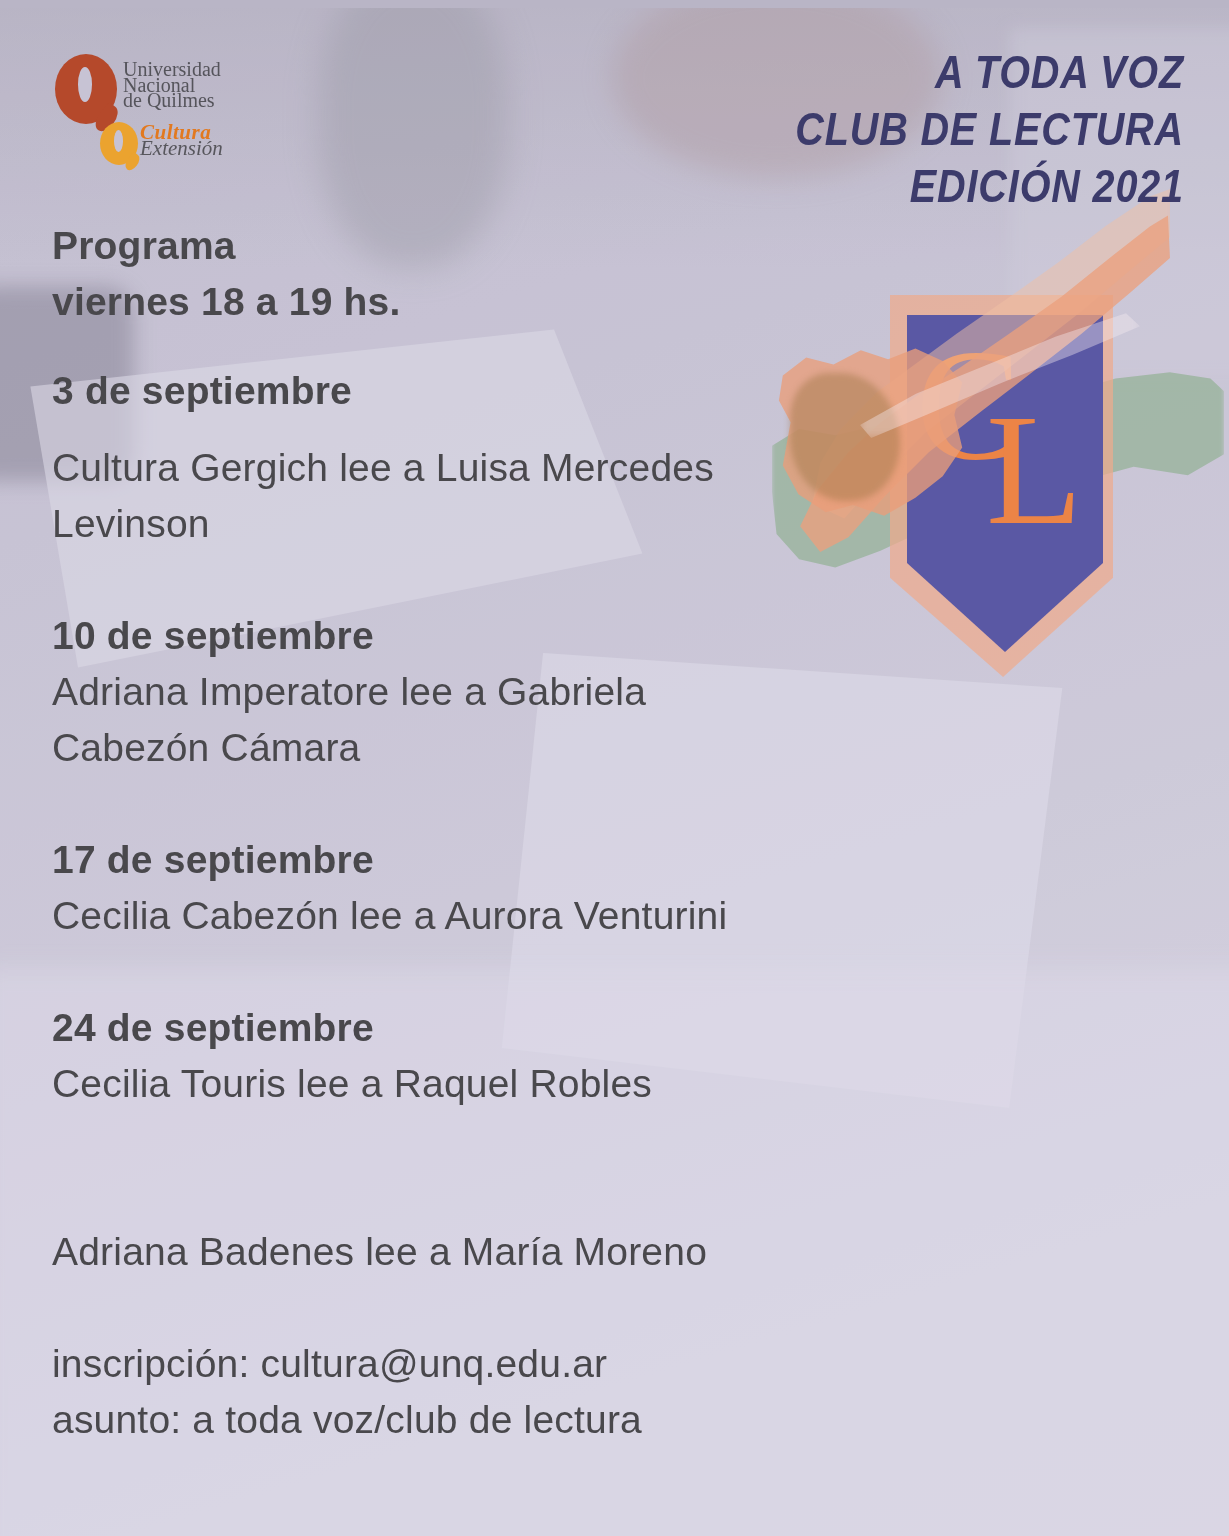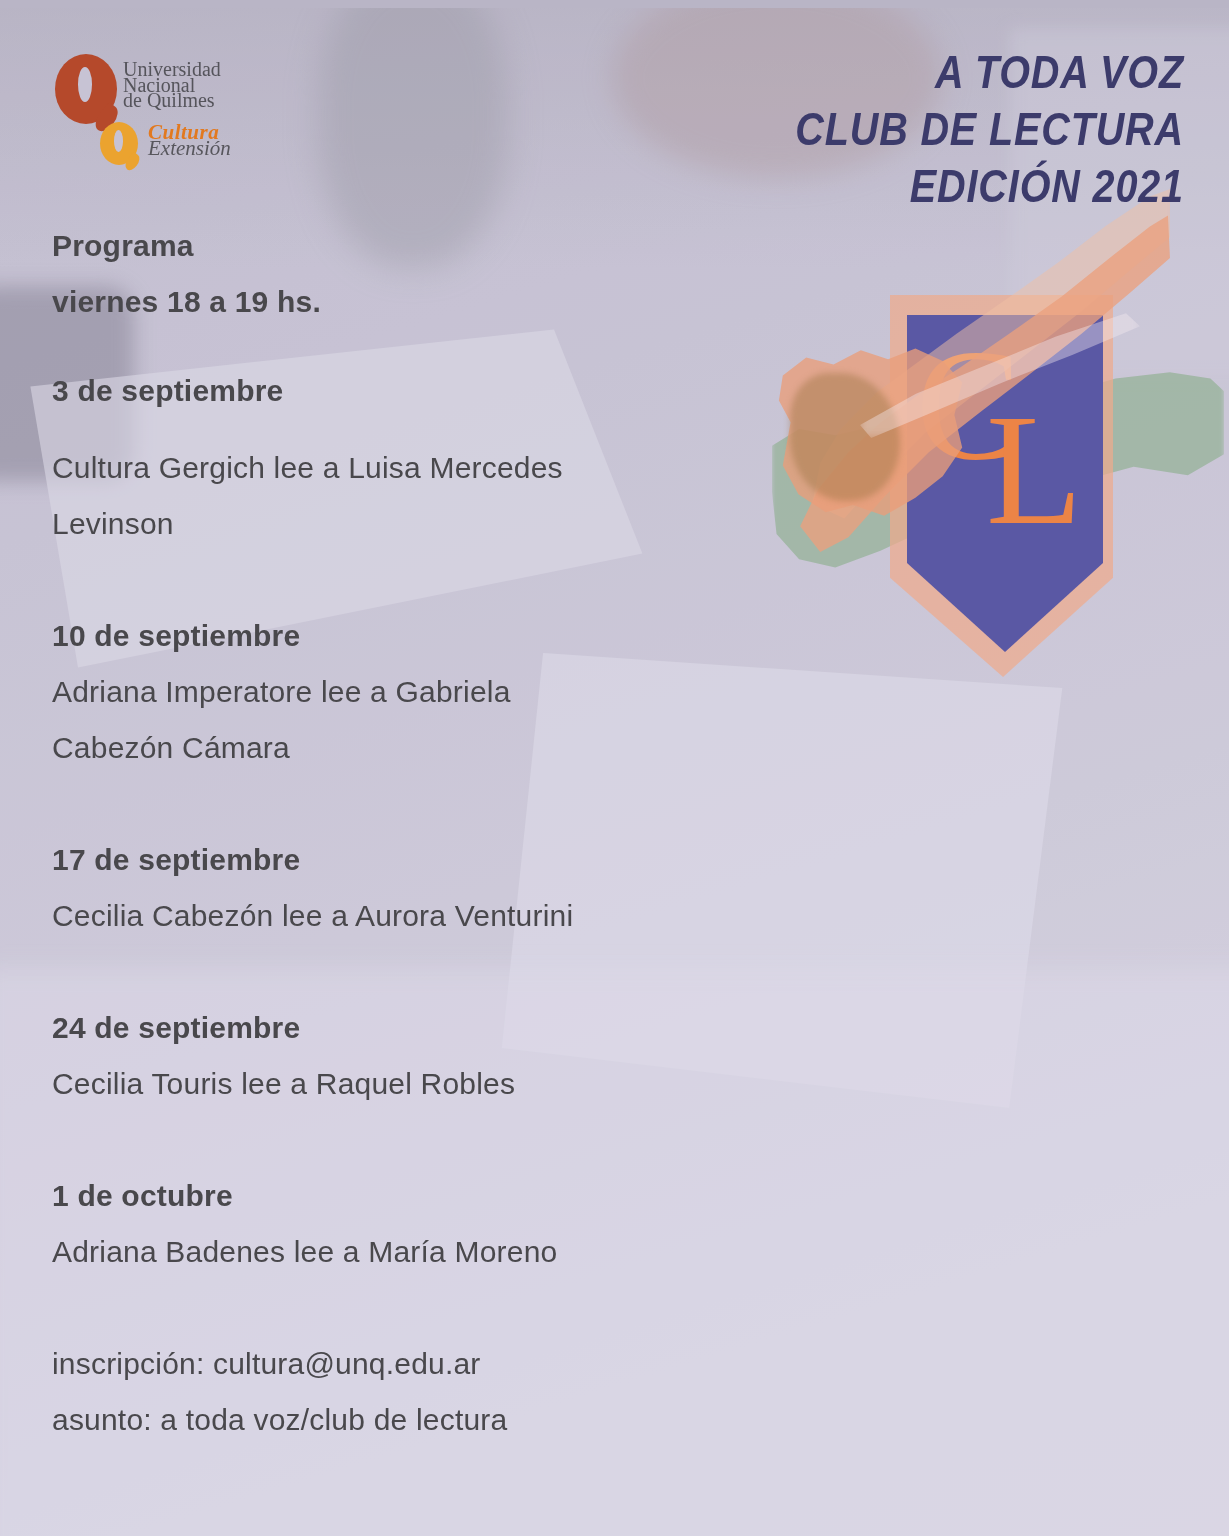--- a/index.html
+++ b/index.html
@@ -33,21 +33,21 @@
   
   .qmark{position:absolute;border-radius:50%;}
   .qmark::before{content:"";position:absolute;left:37%;top:19%;width:23%;height:50%;
     background:#c7c3d4;border-radius:50%;}
   .qmark::after{content:"";position:absolute;right:2%;bottom:-13%;width:28%;height:42%;
     background:inherit;transform:rotate(38deg);border-radius:15% 60% 55% 60%;}
   .q-red{left:55px;top:46px;width:62px;height:70px;background:#b5492b;}
   .q-orange{left:100px;top:114px;width:38px;height:43px;background:#eba32f;}
   .logo-text{position:absolute;left:123px;top:54px;font-family:"Liberation Serif",serif;
     font-size:20px;line-height:15.5px;color:#55545b;}
-  .logo-sub{position:absolute;left:148px;top:116px;font-family:"Liberation Serif",serif;
+  .logo-sub{position:absolute;left:140px;top:116px;font-family:"Liberation Serif",serif;
     font-size:21px;line-height:16px;font-style:italic;}
   .logo-sub .cultura{color:#e2791f;font-weight:bold;letter-spacing:.5px;}
   .logo-sub .extension{color:#57565c;}
   
   .title{position:absolute;right:45px;top:36px;text-align:right;color:#3c3b6b;z-index:12;font-style:italic;}
   .title-line{font-weight:bold;font-size:46px;line-height:57px;letter-spacing:1px;
     transform:scaleX(.86);transform-origin:right center;white-space:nowrap;}
   
   .wc{position:absolute;pointer-events:none;}
   .green-band{left:772px;top:358px;width:452px;height:210px;background:rgba(134,173,134,.58);
@@ -69,21 +69,21 @@
     clip-path:polygon(11.5% 76%,19% 66%,27% 58%,37% 50%,47% 43%,59% 34%,72% 24%,84% 13.5%,94% 5%,98.5% 2%,99% 13.5%,89% 23%,77% 34%,64% 45%,52% 55%,39% 66%,28% 78%,19% 89%,12% 93%,7% 86%);}
   .salmon-blob{left:775px;top:335px;width:195px;height:180px;background:rgba(233,158,122,.78);
     filter:blur(1px);z-index:6;
     clip-path:polygon(4% 18%,16% 8%,30% 12%,44% 4%,58% 9%,72% 3%,86% 10%,96% 22%,92% 40%,96% 58%,86% 74%,72% 86%,56% 96%,40% 90%,26% 94%,12% 84%,4% 68%,8% 44%,2% 32%);}
   .brown-blob{left:790px;top:365px;width:110px;height:128px;background:rgba(158,118,68,.45);
     filter:blur(3px);z-index:7;border-radius:35% 55% 45% 50%;}
   .salmon-streak{left:860px;top:300px;width:280px;height:130px;background:rgba(246,236,240,.40);
     filter:blur(4px);z-index:8;
     clip-path:polygon(0% 90%,20% 66%,45% 44%,70% 22%,95% 4%,100% 14%,76% 36%,50% 58%,24% 82%,4% 100%);}
   
-  .pline{position:absolute;left:52px;font-size:30px;line-height:48px;color:#49484c;
+  .pline{position:absolute;left:52px;font-size:39px;line-height:48px;color:#49484c;
     letter-spacing:.2px;white-space:nowrap;z-index:12;}
   .pbold{font-weight:bold;}
 </style>
 </head>
 <body>
 
 <div class="poster">
 
   <div class="bgshape bg-topband"></div>
   <div class="bgshape bg-tree"></div>
@@ -134,19 +134,18 @@
   <div class="pline pbold" style="top:604px">10 de septiembre</div>
   <div class="pline" style="top:660px">Adriana Imperatore lee a Gabriela</div>
   <div class="pline" style="top:716px">Cabezón Cámara</div>
 
   <div class="pline pbold" style="top:828px">17 de septiembre</div>
   <div class="pline" style="top:884px">Cecilia Cabezón lee a Aurora Venturini</div>
 
   <div class="pline pbold" style="top:996px">24 de septiembre</div>
   <div class="pline" style="top:1052px">Cecilia Touris lee a Raquel Robles</div>
 
-  <div class="pline pbold" style="top:1164px">1 de octubre</div>
   <div class="pline" style="top:1220px">Adriana Badenes lee a María Moreno</div>
 
   <div class="pline" style="top:1332px">inscripción: cultura@unq.edu.ar</div>
   <div class="pline" style="top:1388px">asunto: a toda voz/club de lectura</div>
 
 </div>
 
 </body></html>

